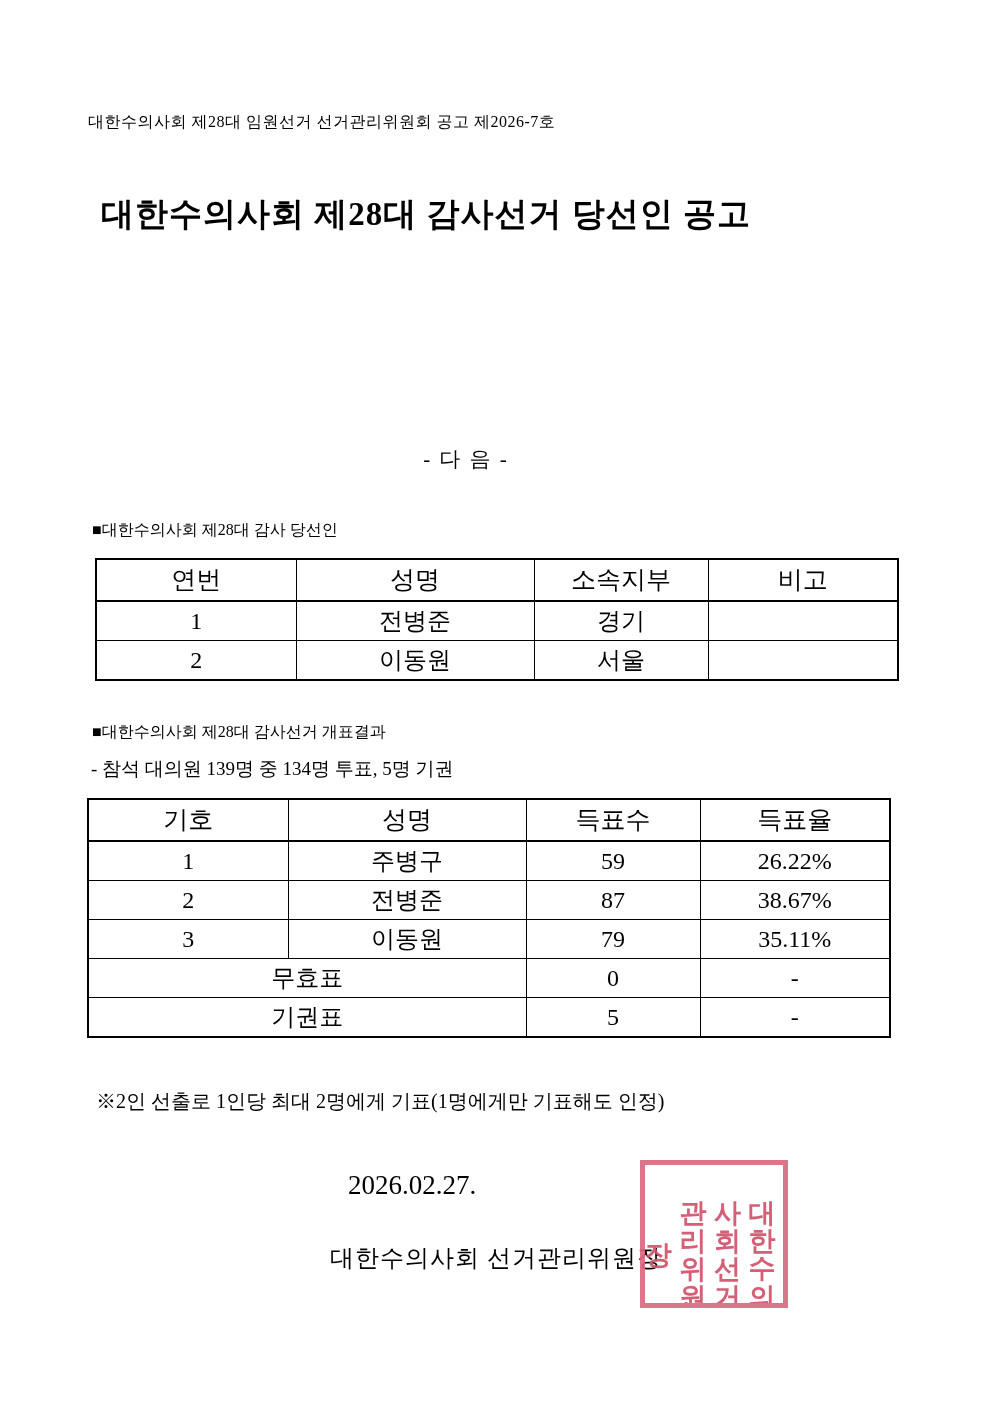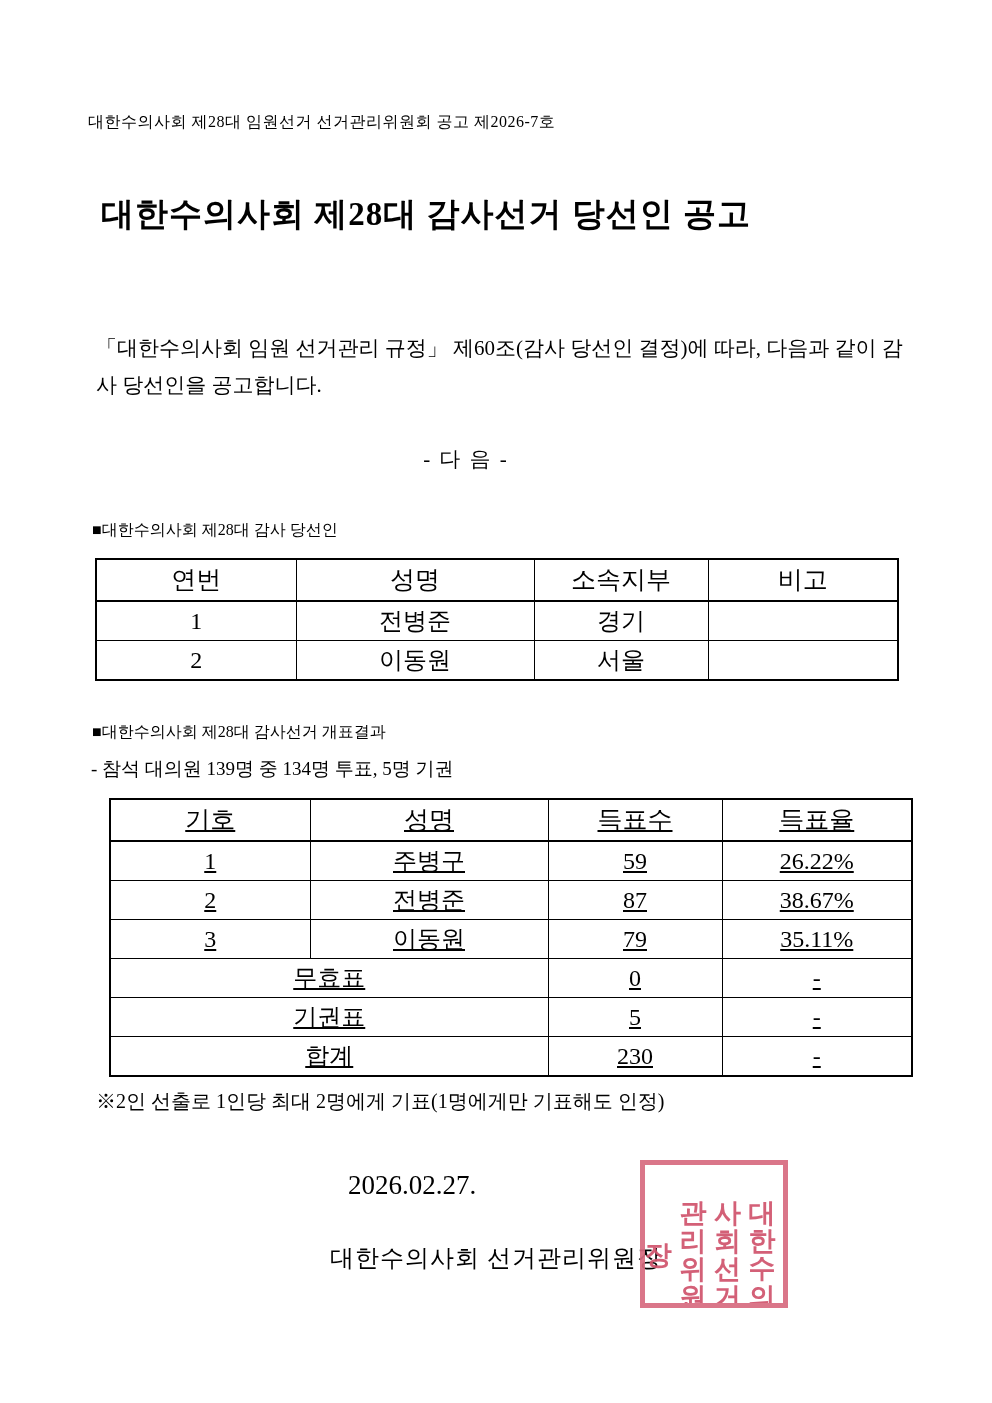--- a/index.html
+++ b/index.html
@@ -94,24 +94,23 @@
   }
   #winners-table {
     top: 558px;
     left: 95px;
     width: 802px;
     border: 2px solid #000;
   }
   #winners-table .hdr td { border-bottom: 2px solid #000; }
   #results-table {
     top: 798px;
-    left: 109px;
+    left: 87px;
     width: 802px;
     border: 2px solid #000;
-    text-decoration: underline;
   }
   #results-table .hdr td { border-bottom: 2px solid #000; }
   .note {
     position: absolute;
     top: 1088px;
     left: 96px;
     font-size: 20px;
     white-space: nowrap;
   }
   .date-line {
@@ -154,21 +153,20 @@
 </style>
 </head>
 <body>
 
 <div class="page">
 
   <div class="doc-number">대한수의사회 제28대 임원선거 선거관리위원회 공고 제2026-7호</div>
 
   <div class="doc-title">대한수의사회 제28대 감사선거 당선인 공고</div>
 
-  <div class="intro">「대한수의사회 임원 선거관리 규정」 제60조(감사 당선인 결정)에 따라, 다음과 같이 감사 당선인을 공고합니다.</div>
 
   <div class="dasum">- 다  음 -</div>
 
   <div class="section-head s1">■대한수의사회 제28대 감사 당선인</div>
 
   <table class="grid" id="winners-table">
     <colgroup>
       <col style="width:200px">
         <col style="width:238px">
         <col style="width:174px">
@@ -234,25 +232,20 @@
       <tr>
         <td colspan="2">무효표</td>
         <td>0</td>
         <td>-</td>
       </tr>
       <tr>
         <td colspan="2">기권표</td>
         <td>5</td>
         <td>-</td>
       </tr>
-      <tr>
-        <td colspan="2">합계</td>
-        <td>230</td>
-        <td>-</td>
-      </tr>
     </tbody>
   </table>
 
   <div class="note">※2인 선출로 1인당 최대 2명에게 기표(1명에게만 기표해도 인정)</div>
 
   <div class="date-line">2026.02.27.</div>
   <div class="signer">대한수의사회 선거관리위원장</div>
 
   <div class="seal">대한수의사회선거관리위원장</div>
 

